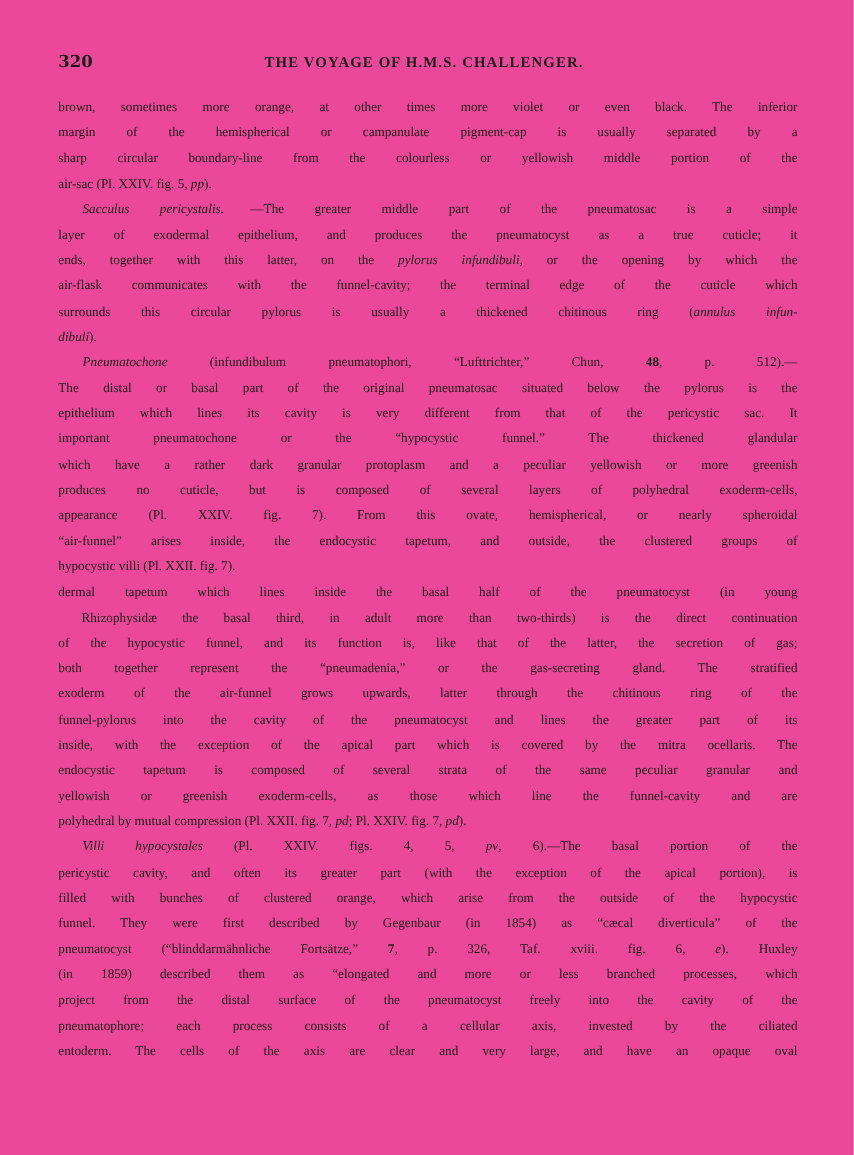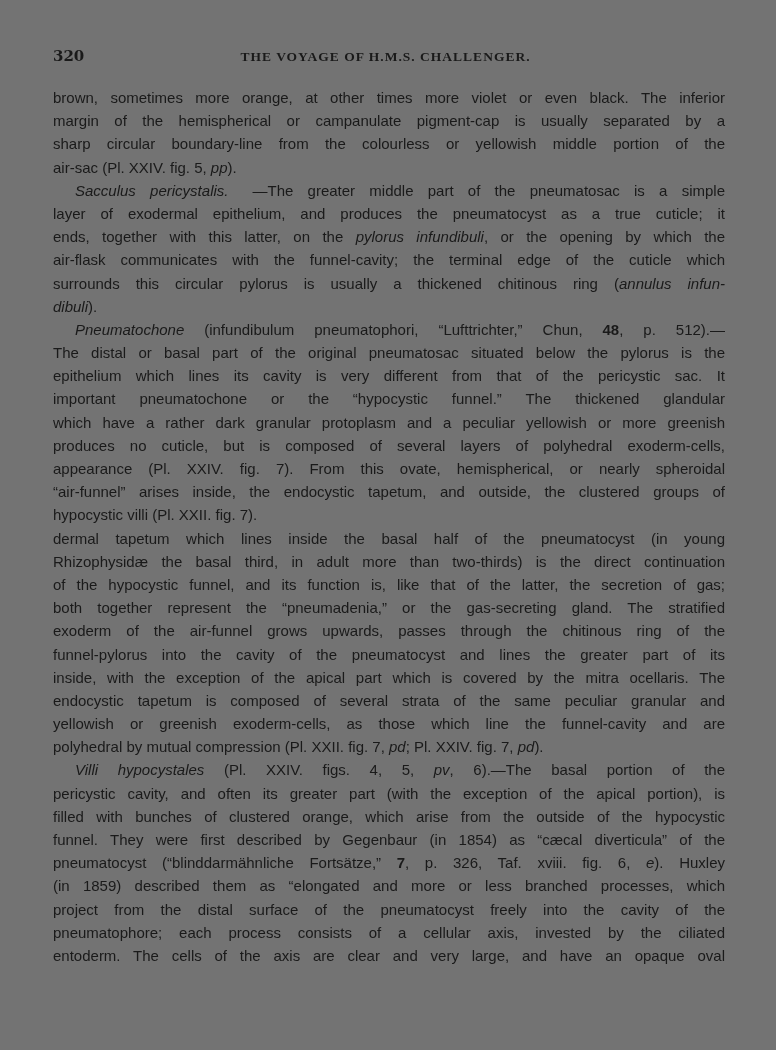--- a/index.html
+++ b/index.html
@@ -12,21 +12,21 @@
       height: 1050px;
       position: relative;
       overflow: hidden;
       font-family: "DejaVu Serif", "Liberation Serif", serif;
       color: #1a1a1a;
     }
     .page {
       position: absolute;
       left: 0; top: 0;
       width: 776px; height: 1050px;
-      background: #737373;
+      background: #ec4899;
     }
     .running-head {
       position: absolute;
       left: 53px;
       top: 45px;
       width: 672px;
       height: 22px;
     }
     .page-number {
       position: absolute;
@@ -53,22 +53,22 @@
     .body-text {
       position: absolute;
       left: 53px;
       top: 86px;
       width: 672px;
     }
     .line {
       display: block;
       height: 23.2px;
       line-height: 23.2px;
-      font-family: Liberation Sans, sans-serif;
-      font-size: 15px;
+      font-family: Liberation Serif, serif;
+      font-size: 12px;
       text-align: justify;
       text-align-last: justify;
       white-space: nowrap;
       overflow: visible;
     }
     .line.last {
       text-align-last: left;
     }
     .line.indent {
       padding-left: 22px;
@@ -107,24 +107,24 @@
         <div class="line"><span style="white-space: normal;">epithelium which lines its cavity is very different from that of the pericystic sac.  It</span></div>
         <div class="line"><span style="white-space: normal;">important pneumatochone or the “hypocystic funnel.”  The thickened glandular</span></div>
         <div class="line"><span style="white-space: normal;">which have a rather dark granular protoplasm and a peculiar yellowish or more greenish</span></div>
         <div class="line"><span style="white-space: normal;">produces no cuticle, but is composed of several layers of polyhedral exoderm-cells,</span></div>
         <div class="line"><span style="white-space: normal;">appearance (Pl. XXIV. fig. 7).  From this ovate, hemispherical, or nearly spheroidal</span></div>
         <div class="line"><span style="white-space: normal;">“air-funnel” arises inside, the endocystic tapetum, and outside, the clustered groups of</span></div>
         <div class="line last"><span style="white-space: normal;">hypocystic villi (Pl. XXII. fig. 7).</span></div>
       </div>
     <div class="paragraph">
         <div class="line"><span style="white-space: normal;">dermal tapetum which lines inside the basal half of the pneumatocyst (in young</span></div>
-        <div class="line"><span style="white-space: normal;">Rhizophysidæ the basal third, in adult more than two-thirds) is the direct continuation</span></div>
+        <div class="line"><span style="white-space: normal; margin-left: 21px;">Rhizophysidæ the basal third, in adult more than two-thirds) is the direct continuation</span></div>
         <div class="line"><span style="white-space: normal;">of the hypocystic funnel, and its function is, like that of the latter, the secretion of gas;</span></div>
         <div class="line"><span style="white-space: normal;">both together represent the “pneumadenia,” or the gas-secreting gland.  The stratified</span></div>
-        <div class="line"><span style="white-space: normal;">exoderm of the air-funnel grows upwards, passes through the chitinous ring of the</span></div>
+        <div class="line"><span style="white-space: normal;">exoderm of the air-funnel grows upwards, latter through the chitinous ring of the</span></div>
         <div class="line"><span style="white-space: normal;">funnel-pylorus into the cavity of the pneumatocyst and lines the greater part of its</span></div>
         <div class="line"><span style="white-space: normal;">inside, with the exception of the apical part which is covered by the mitra ocellaris.  The</span></div>
         <div class="line"><span style="white-space: normal;">endocystic tapetum is composed of several strata of the same peculiar granular and</span></div>
         <div class="line"><span style="white-space: normal;">yellowish or greenish exoderm-cells, as those which line the funnel-cavity and are</span></div>
         <div class="line last"><span style="white-space: normal;">polyhedral by mutual compression (Pl. XXII. fig. 7, </span><span class="it" style="white-space: normal;">pd</span><span style="white-space: normal;">; Pl. XXIV. fig. 7, </span><span class="it" style="white-space: normal;">pd</span><span style="white-space: normal;">).</span></div>
       </div>
     <div class="paragraph">
         <div class="line indent"><span class="it" style="white-space: normal;">Villi hypocystales</span><span style="white-space: normal;"> (Pl. XXIV. figs. 4, 5, </span><span class="it" style="white-space: normal;">pv</span><span style="white-space: normal;">, 6).—The basal portion of the</span></div>
         <div class="line"><span style="white-space: normal;">pericystic cavity, and often its greater part (with the exception of the apical portion), is</span></div>
         <div class="line"><span style="white-space: normal;">filled with bunches of clustered orange, which arise from the outside of the hypocystic</span></div>

